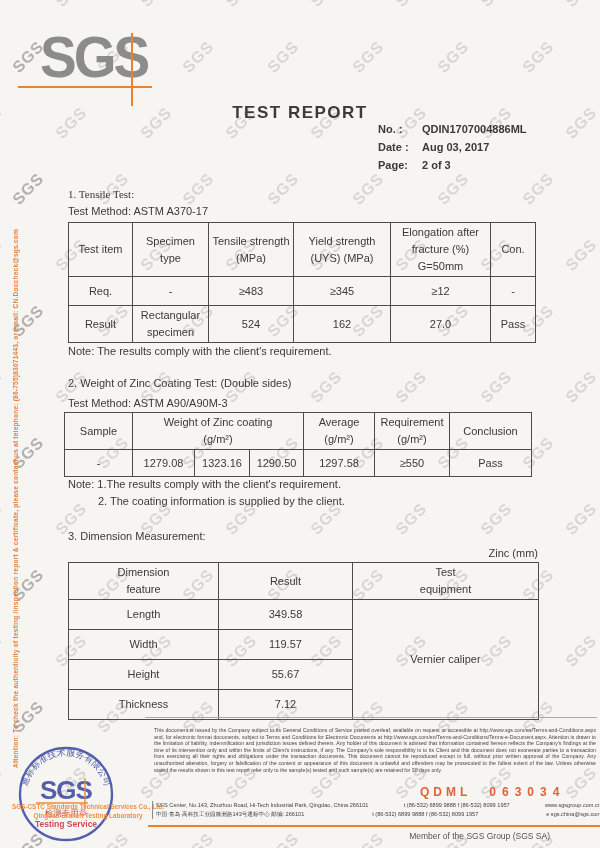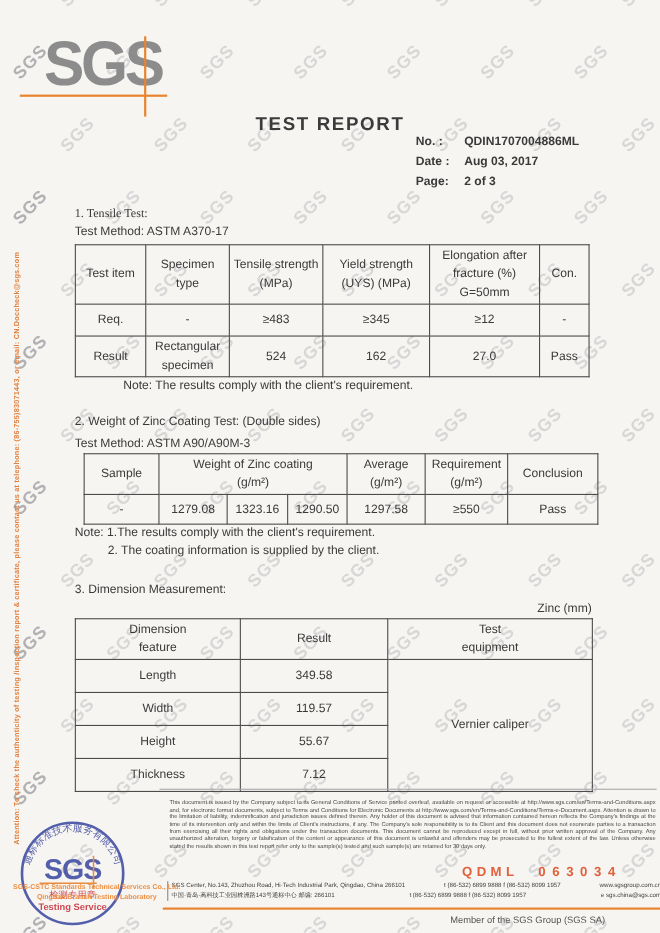--- a/index.html
+++ b/index.html
@@ -259,26 +259,26 @@
       <td>Result</td>
       <td>Rectangular
 specimen</td>
       <td>524</td>
       <td>162</td>
       <td>27.0</td>
       <td>Pass</td>
     </tr>
   </tbody>
     </table>
-  <div class="abs note" style="left:68px;top:345px;margin-left:44px;">Note: The results comply with the client's requirement.</div>
+  <div class="abs note" style="left:68px;top:345px;">Note: The results comply with the client's requirement.</div>
 
   <div class="abs sec-heading" style="left:68px;top:377px;">2. Weight of Zinc Coating Test: (Double sides)</div>
   <div class="abs sec-heading" style="left:68px;top:397px;">Test Method: ASTM A90/A90M-3</div>
 
-  <table class="t" style="left:76px;top:412px;width:467px;border-radius:27px;">
+  <table class="t" style="left:64px;top:412px;width:467px;border-radius:27px;">
     <colgroup>
         <col style="width:68px">
         <col style="width:62px">
         <col style="width:55px">
         <col style="width:54px">
         <col style="width:71px">
         <col style="width:75px">
         <col style="width:82px">
       </colgroup>
     <tbody>

